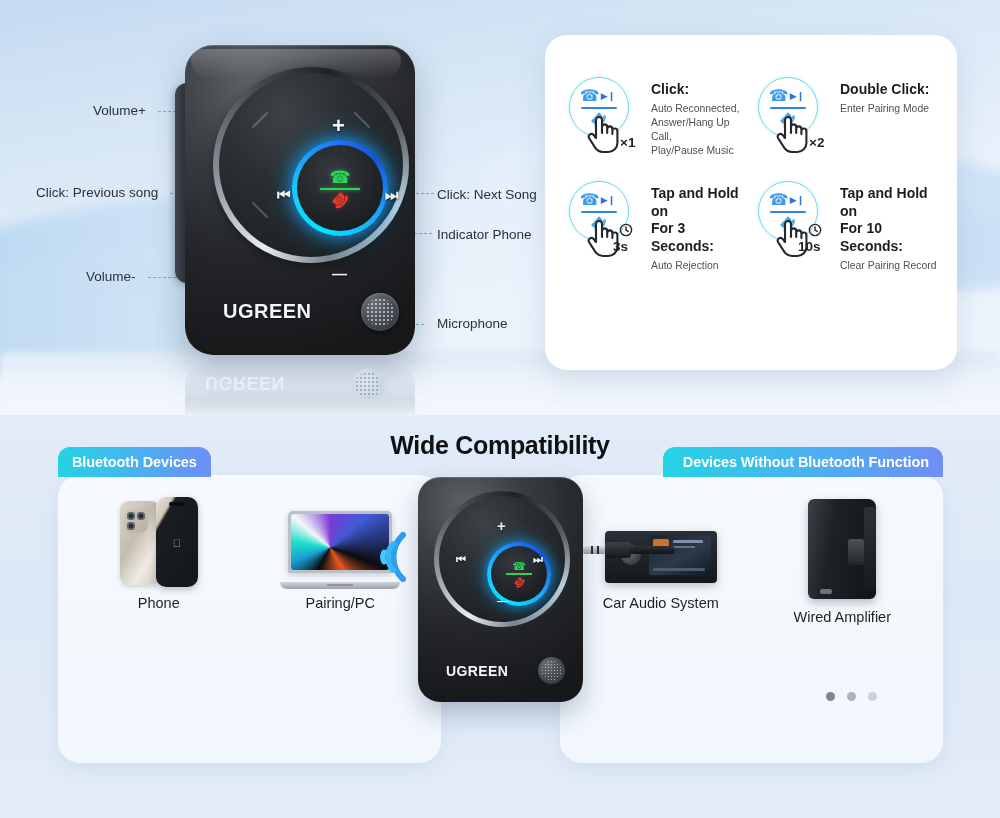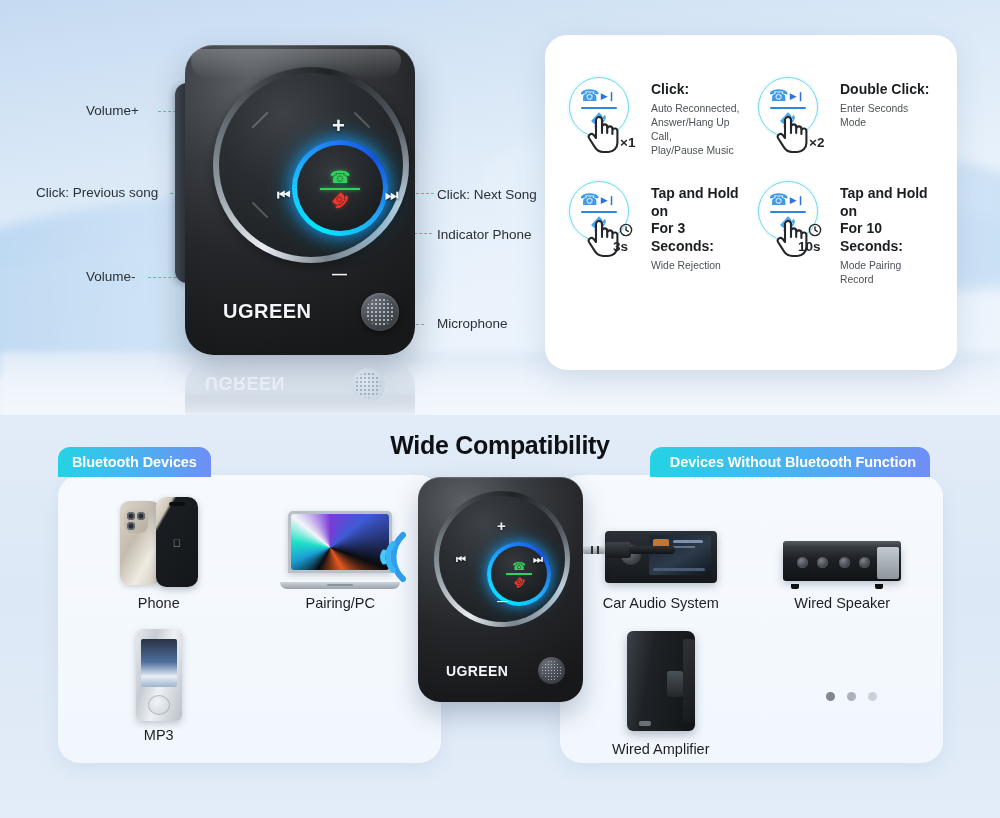--- a/index.html
+++ b/index.html
@@ -228,21 +228,21 @@
   .panel-right { left:560px; width:383px; }
   .tab {
     position:absolute; top:-28px; height:30px; padding:0 14px;
     display:flex; align-items:center; justify-content:center;
     border-radius:12px 12px 0 0;
     color:#ffffff; font-size:14.5px; font-weight:700; letter-spacing:-.1px;
     background: linear-gradient(90deg, #24d3e4 0%, #45b6ef 45%, #6f8ef6 100%);
     white-space:nowrap;
   }
   .tab-left { left:0; }
-  .tab-right { right:13px;padding-left:20px; }
+  .tab-right { right:0;padding-left:20px; }
 
   .dev-grid {
     position:absolute; left:0; right:0; top:18px;
     display:grid; grid-template-columns:1fr 1fr; gap:14px 0;
     padding: 0 10px;
   }
   .dev-cell { display:flex; flex-direction:column; align-items:center; }
   .dev-art { height:96px; display:flex; align-items:flex-end; justify-content:center; }
   .dev-label { margin-top:6px; font-size:14.5px; color:#1c2024; }
 
@@ -416,21 +416,21 @@
 
     <div class="leader" style="left:396px; top:193px; width:38px;"></div>
     <div class="leader-dot" style="left:392px; top:190px;"></div>
 
     <div class="leader" style="left:350px; top:233px; width:82px;"></div>
     <div class="leader-dot" style="left:346px; top:230px;"></div>
 
     <div class="leader" style="left:390px; top:324px; width:34px;"></div>
     <div class="leader-dot" style="left:386px; top:321px;"></div>
 
-    <div class="callout" style="left:86px; top:103px;">Volume+</div>
+    <div class="callout" style="left:93px; top:103px;">Volume+</div>
     <div class="callout" style="left:36px; top:185px;">Click: Previous song</div>
     <div class="callout" style="left:86px; top:269px;">Volume-</div>
     <div class="callout" style="left:437px; top:187px;">Click: Next Song</div>
     <div class="callout" style="left:437px; top:227px;">Indicator Phone</div>
     <div class="callout" style="left:437px; top:316px;">Microphone</div>
 
     <div class="device-stage">
       <div class="device-clip"></div>
       <div class="device-clip2"></div>
       <div class="device-body">
@@ -505,21 +505,21 @@
               <div class="fi-line"></div>
               <span class="fi-phone-dn">☎</span>
             </div>
             <svg class="fi-hand" viewBox="0 0 34 40">
               <path d="M11 12 L11 5 a3 3 0 0 1 6 0 L17 18 L17 12 a2.6 2.6 0 0 1 5.2 0 L22.2 18 L22.2 14 a2.6 2.6 0 0 1 5.2 0 L27.4 19 L27.4 16 a2.5 2.5 0 0 1 5 0 L32.4 28 a9 9 0 0 1 -9 9 L18 37 a10 10 0 0 1 -8 -4.6 L4 23 a2.8 2.8 0 0 1 4.4 -3.3 L11 23 Z" fill="#ffffff" stroke="#24272b" stroke-width="2.1" stroke-linejoin="round"></path>
             </svg>
             <div class="fi-count">×2</div>
           </div>
           <div class="fi-text">
             <div class="fi-head">Double Click:</div>
-            <div class="fi-desc">Enter Seconds Mode</div>
+            <div class="fi-desc">Enter Pairing Mode</div>
           </div>
         </div>
 
         <div class="feature-item">
           <div class="fi-icon">
             <div class="fi-circle">
               <div style="position:relative; display:flex; align-items:center;">
                 <span class="fi-phone-up">☎</span>
                 <span style="color:#2f6fe0; font-size:9px; margin-left:-2px;">▶❙</span>
               </div>
@@ -531,21 +531,21 @@
             </svg>
             <svg class="fi-clock" viewBox="0 0 16 16">
               <circle cx="8" cy="8" r="6.4" fill="none" stroke="#24272b" stroke-width="1.6"></circle>
               <path d="M8 4.4 L8 8 L10.6 9.6" fill="none" stroke="#24272b" stroke-width="1.6" stroke-linecap="round"></path>
             </svg>
             <div class="fi-secs">3s</div>
           </div>
           <div class="fi-text">
             <div class="fi-head">Tap and Hold on
 For 3 Seconds:</div>
-            <div class="fi-desc">Wide Rejection</div>
+            <div class="fi-desc">Auto Rejection</div>
           </div>
         </div>
 
         <div class="feature-item">
           <div class="fi-icon">
             <div class="fi-circle">
               <div style="position:relative; display:flex; align-items:center;">
                 <span class="fi-phone-up">☎</span>
                 <span style="color:#2f6fe0; font-size:9px; margin-left:-2px;">▶❙</span>
               </div>
@@ -557,21 +557,21 @@
             </svg>
             <svg class="fi-clock" viewBox="0 0 16 16">
               <circle cx="8" cy="8" r="6.4" fill="none" stroke="#24272b" stroke-width="1.6"></circle>
               <path d="M8 4.4 L8 8 L10.6 9.6" fill="none" stroke="#24272b" stroke-width="1.6" stroke-linecap="round"></path>
             </svg>
             <div class="fi-secs" style="left:44px;">10s</div>
           </div>
           <div class="fi-text">
             <div class="fi-head">Tap and Hold on
 For 10 Seconds:</div>
-            <div class="fi-desc">Mode Pairing Record</div>
+            <div class="fi-desc">Clear Pairing Record</div>
           </div>
         </div>
 
       </div>
     </div>
   </div>
 
   <div class="bottom-section">
     <div class="wide-title">Wide Compatibility</div>
 
@@ -605,30 +605,20 @@
               <div class="lp-screen">
                 <div class="lp-inner" style="background: conic-gradient(from 210deg at 40% 60%, #0a0c10 0deg, #1b9fd6 40deg, #21e0c7 70deg, #f2f6f8 100deg, #7a3bd6 150deg, #3f5bd6 200deg, #0a0c10 260deg, #e8591f 300deg, #0a0c10 360deg);"></div>
               </div>
               <div class="lp-base"></div>
               <div class="lp-notch"></div>
             </div>
           </div>
           <div class="dev-label">Pairing/PC</div>
         </div>
 
-        <div class="dev-cell">
-          <div class="dev-art">
-            <div class="mp3-art">
-              <div class="mp-body"></div>
-              <div class="mp-screen"></div>
-              <div class="mp-pad"></div>
-            </div>
-          </div>
-          <div class="dev-label">MP3</div>
-        </div>
 
       </div>
     </div>
 
     <div class="panel panel-right">
       <div class="tab tab-right">Devices Without Bluetooth Function</div>
       <div class="dev-grid">
 
         <div class="dev-cell">
           <div class="dev-art">
@@ -641,36 +631,20 @@
                 <div style="position:absolute; left:24px; top:5px; width:30px; height:3px; background:#7e93ab; border-radius:2px;"></div>
                 <div style="position:absolute; left:24px; top:11px; width:22px; height:2px; background:#5e7governor;"></div>
                 <div style="position:absolute; left:24px; top:11px; width:22px; height:2px; background:#5e7388;"></div>
                 <div style="position:absolute; left:4px; bottom:4px; width:52px; height:3px; background:#4a5c72; border-radius:2px;"></div>
               </div>
             </div>
           </div>
           <div class="dev-label">Car Audio System</div>
         </div>
 
-        <div class="dev-cell">
-          <div class="dev-art">
-            <div class="amp-art">
-              <div class="amp-body"></div>
-              <div class="amp-top"></div>
-              <div class="amp-dial" style="left:14px;"></div>
-              <div class="amp-dial" style="left:34px;"></div>
-              <div class="amp-dial" style="left:56px;"></div>
-              <div class="amp-dial" style="left:76px;"></div>
-              <div class="amp-right"></div>
-              <div class="amp-foot" style="left:8px;"></div>
-              <div class="amp-foot" style="right:18px;"></div>
-            </div>
-          </div>
-          <div class="dev-label">Wired Speaker</div>
-        </div>
 
         <div class="dev-cell">
           <div class="dev-art" style="height:110px;">
             <div class="spk-art">
               <div class="spk-body"></div>
               <div class="spk-side"></div>
               <div class="spk-port"></div>
               <div class="spk-badge"></div>
             </div>
           </div>

